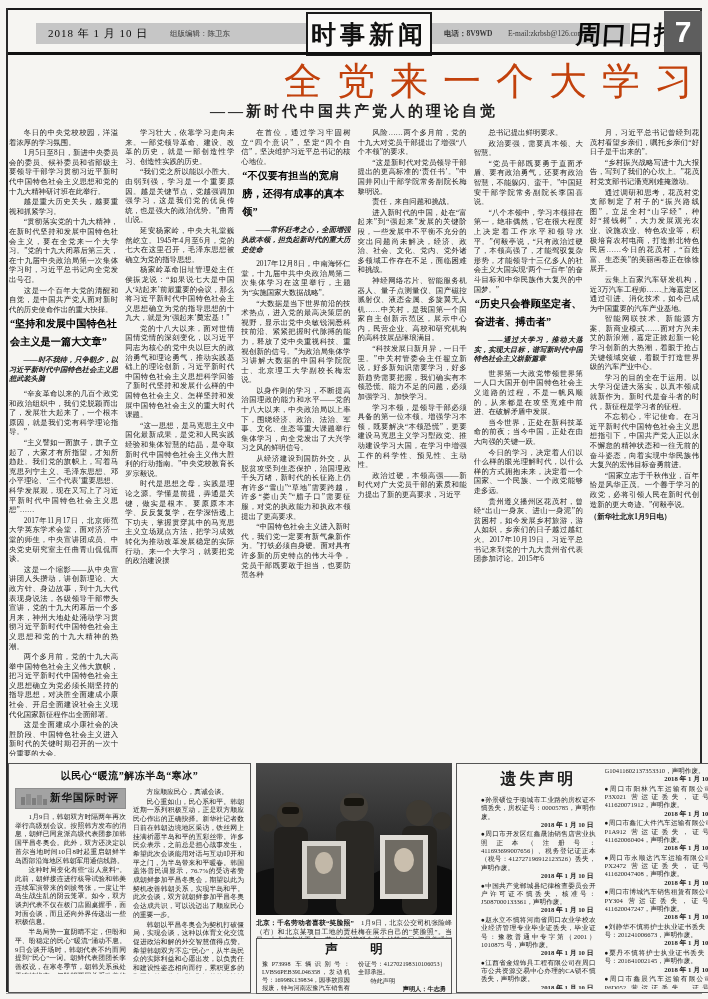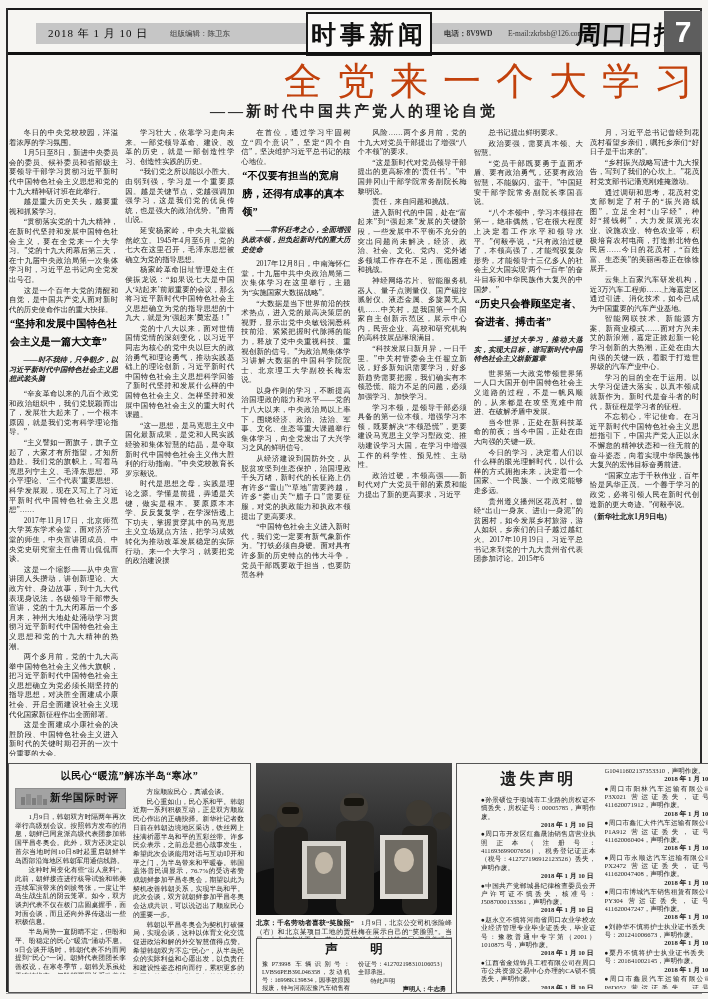--- a/index.html
+++ b/index.html
@@ -145,21 +145,21 @@
         <div class="seg seg-p">世界第一大政党带领世界第一人口大国开创中国特色社会主义道路的过程，不是一帆风顺的，从来都是在攻坚克难中前进、在破解矛盾中发展。</div>
         <div class="seg seg-p">当今世界，正处在新科技革命的前夜；当今中国，正处在由大向强的关键一跃。</div>
         <div class="seg seg-p">今日的学习，决定着人们以什么样的眼光理解时代，以什么样的方式拥抱未来，决定着一个国家、一个民族、一个政党能够走多远。</div>
         <div class="seg seg-p">贵州遵义播州区花茂村，曾经“出山一身灰、进山一身泥”的贫困村，如今发展乡村旅游，游人如织，乡亲们的日子越过越红火。2017年10月19日，习近平总书记来到党的十九大贵州省代表团参加讨论。2015年6</div>
       </div>
     <div class="col">
         <div class="seg seg-p">月，习近平总书记曾经到花茂村看望乡亲们，嘱托乡亲们“好日子是干出来的”。</div>
         <div class="seg seg-p">“乡村振兴战略写进十九大报告，写到了我们的心坎上。”花茂村党支部书记潘克刚难掩激动。</div>
         <div class="seg seg-p">通过调研和思考，花茂村党支部制定了村子的“振兴路线图”，立足全村“山字经”，种好“摇钱树”，大力发展观光农业、设施农业、特色农业等，积极培育农村电商，打造黔北特色民居……今日的花茂村，“百姓富、生态美”的美丽画卷正在徐徐展开。</div>
         <div class="seg seg-p">云集上百家汽车研发机构，近3万汽车工程师……上海嘉定区通过引进、消化技术，如今已成为中国重要的汽车产业基地。</div>
-        <div class="seg seg-p">智能网联技术、新能源方案、新商业模式……面对方兴未艾的新浪潮，嘉定正掀起新一轮学习创新的大热潮，正处在由大向强的关键一跃，着眼于打造世界级的汽车产业中心。</div>
+        <div class="seg seg-p">智能网联技术、新能源方案、新商业模式……面对方兴未艾的新浪潮，嘉定正掀起新一轮学习创新的大热潮，着眼于抢占关键领域突破，着眼于打造世界级的汽车产业中心。</div>
         <div class="seg seg-p">学习的目的全在于运用。以大学习促进大落实，以真本领成就新作为。新时代是奋斗者的时代，新征程是学习者的征程。</div>
         <div class="seg seg-p">不忘初心，牢记使命。在习近平新时代中国特色社会主义思想指引下，中国共产党人正以永不懈怠的精神状态和一往无前的奋斗姿态，向着实现中华民族伟大复兴的宏伟目标奋勇前进。</div>
         <div class="seg seg-p">“国家立志于千秋伟业，百年恰是风华正茂。一个善于学习的政党，必将引领人民在新时代创造新的更大奇迹。”何毅亭说。</div>
         <div class="seg seg-sign">（新华社北京1月9日电）</div>
       </div>
   </div>
 
   <div class="intl-box">
     <div class="intl-title">以民心“暖流”解冻半岛“寒冰”</div>
     <div class="intl-cols">

